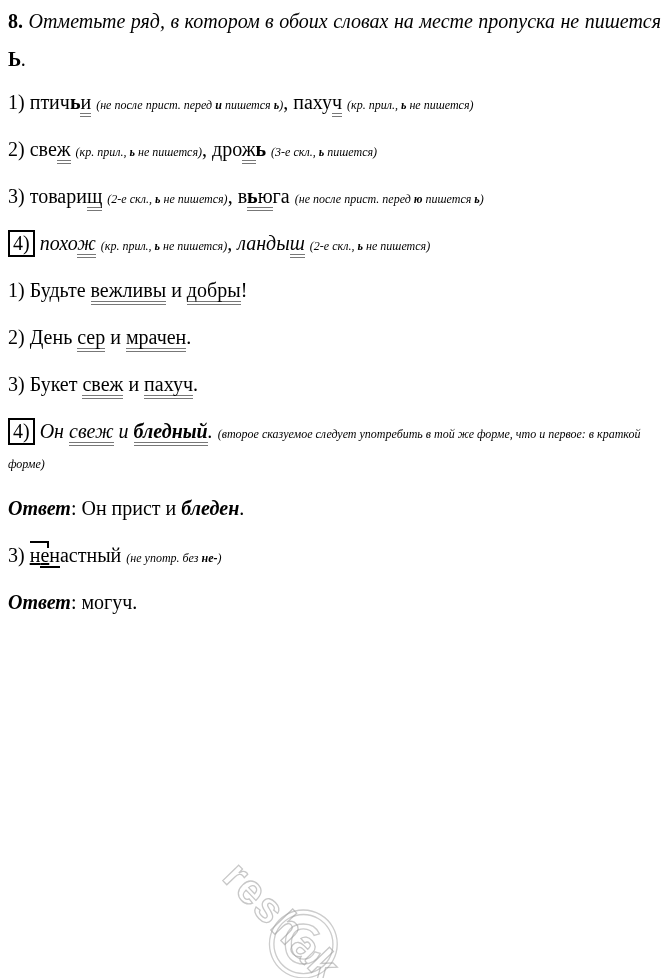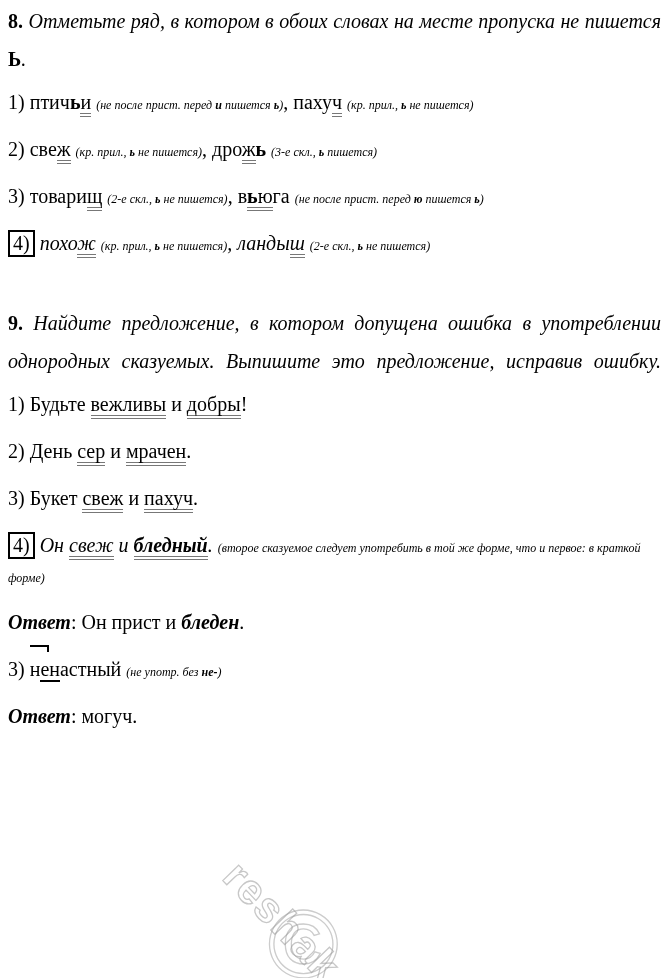--- a/index.html
+++ b/index.html
@@ -32,21 +32,21 @@
     margin-bottom: 17px;
   }
   .gap { margin-top: 46px; }
   
   .b { font-weight: bold; }
   .i { font-style: italic; }
   .a { font-size: 12px; font-style: italic; }
   .u1 { border-bottom: 2px solid var(--text-color, #000); }
   .u2 { border-bottom: 4px double var(--underline-color, #777); }
   .bx { border: 2px solid var(--text-color, #000); padding: 0 3px 1px 3px; }
-  .pre { border-top: 2px solid var(--text-color, #000); position: relative; padding-top: 11px; }
+  .pre { border-top: 2px solid var(--text-color, #000); position: relative; padding-top: 1px; text-decoration: underline; }
   .pre::after {
     content: "";
     position: absolute;
     right: 0;
     top: -2px;
     width: 2px;
     height: 7px;
     background: var(--text-color, #000);
   }
   
@@ -79,21 +79,20 @@
 </style>
 </head>
 <body style="background: rgb(255, 255, 255);">
 
 <div id="doc">
     <p class="heading"><span class="b">8.</span><span> </span><span class="i">Отметьте ряд, в котором в обоих словах на месте пропуска не пишется </span><span class="b">Ь</span><span class="i">.</span></p>
     <p class="item"><span>1) </span><span>птич</span><span class="b">ь</span><span class="u2">и</span><span> </span><span class="a">(не после прист. перед </span><span class="a b">и</span><span class="a"> пишется </span><span class="a b">ь</span><span class="a">)</span><span>, </span><span>паху</span><span class="u2">ч</span><span> </span><span class="a">(кр. прил., </span><span class="a b">ь</span><span class="a"> не пишется)</span></p>
     <p class="item"><span>2) </span><span>све</span><span class="u2">ж</span><span> </span><span class="a">(кр. прил., </span><span class="a b">ь</span><span class="a"> не пишется)</span><span>, </span><span>дро</span><span class="u2">ж</span><span class="b">ь</span><span> </span><span class="a">(3-е скл., </span><span class="a b">ь</span><span class="a"> пишется)</span></p>
     <p class="item"><span>3) </span><span>товари</span><span class="u2">щ</span><span> </span><span class="a">(2-е скл., </span><span class="a b">ь</span><span class="a"> не пишется)</span><span>, </span><span>в</span><span class="b u2">ь</span><span class="u2">ю</span><span>га </span><span class="a">(не после прист. перед </span><span class="a b">ю</span><span class="a"> пишется </span><span class="a b">ь</span><span class="a">)</span></p>
     <p class="item"><span class="bx">4)</span><span> </span><span class="i">похо</span><span class="i u2">ж</span><span class="i"> </span><span class="a">(кр. прил., </span><span class="a b">ь</span><span class="a"> не пишется)</span><span class="i">, </span><span class="i">ланды</span><span class="i u2">ш</span><span class="i"> </span><span class="a">(2-е скл., </span><span class="a b">ь</span><span class="a"> не пишется)</span></p>
-    <p class="heading gap j2"><span class="b">9.</span><span> </span><span class="i">Найдите предложение, в котором допущена ошибка в употреблении однородных сказуемых. Выпишите это предложение, исправив ошибку.</span></p>
     <p class="item"><span>1) Будьте </span><span class="u2">вежливы</span><span> и </span><span class="u2">добры</span><span>!</span></p>
     <p class="item"><span>2) День </span><span class="u2">сер</span><span> и </span><span class="u2">мрачен</span><span>.</span></p>
     <p class="item"><span>3) Букет </span><span class="u2">свеж</span><span> и </span><span class="u2">пахуч</span><span>.</span></p>
     <p class="item"><span class="bx">4)</span><span> </span><span class="i">Он </span><span class="i u2">свеж</span><span class="i"> и </span><span class="b i u2">бледный</span><span class="i">. </span><span class="a">(второе сказуемое следует употребить в той же форме, что и первое: в краткой форме)</span></p>
     <p class="answer"><span class="b i">Ответ</span><span>: Он прист и </span><span class="b i">бледен</span><span>.</span></p>
     <p class="item"><span>3) </span><span class="pre"><span>н</span><span class="u1">е</span></span><span class="u1">н</span><span>астный </span><span class="a">(не употр. без </span><span class="a b">не-</span><span class="a">)</span></p>
     <p class="answer"><span class="b i">Ответ</span><span>: могуч.</span></p>
   </div>
 
 <div class="wm" id="wm-text">reshak.ru</div>

